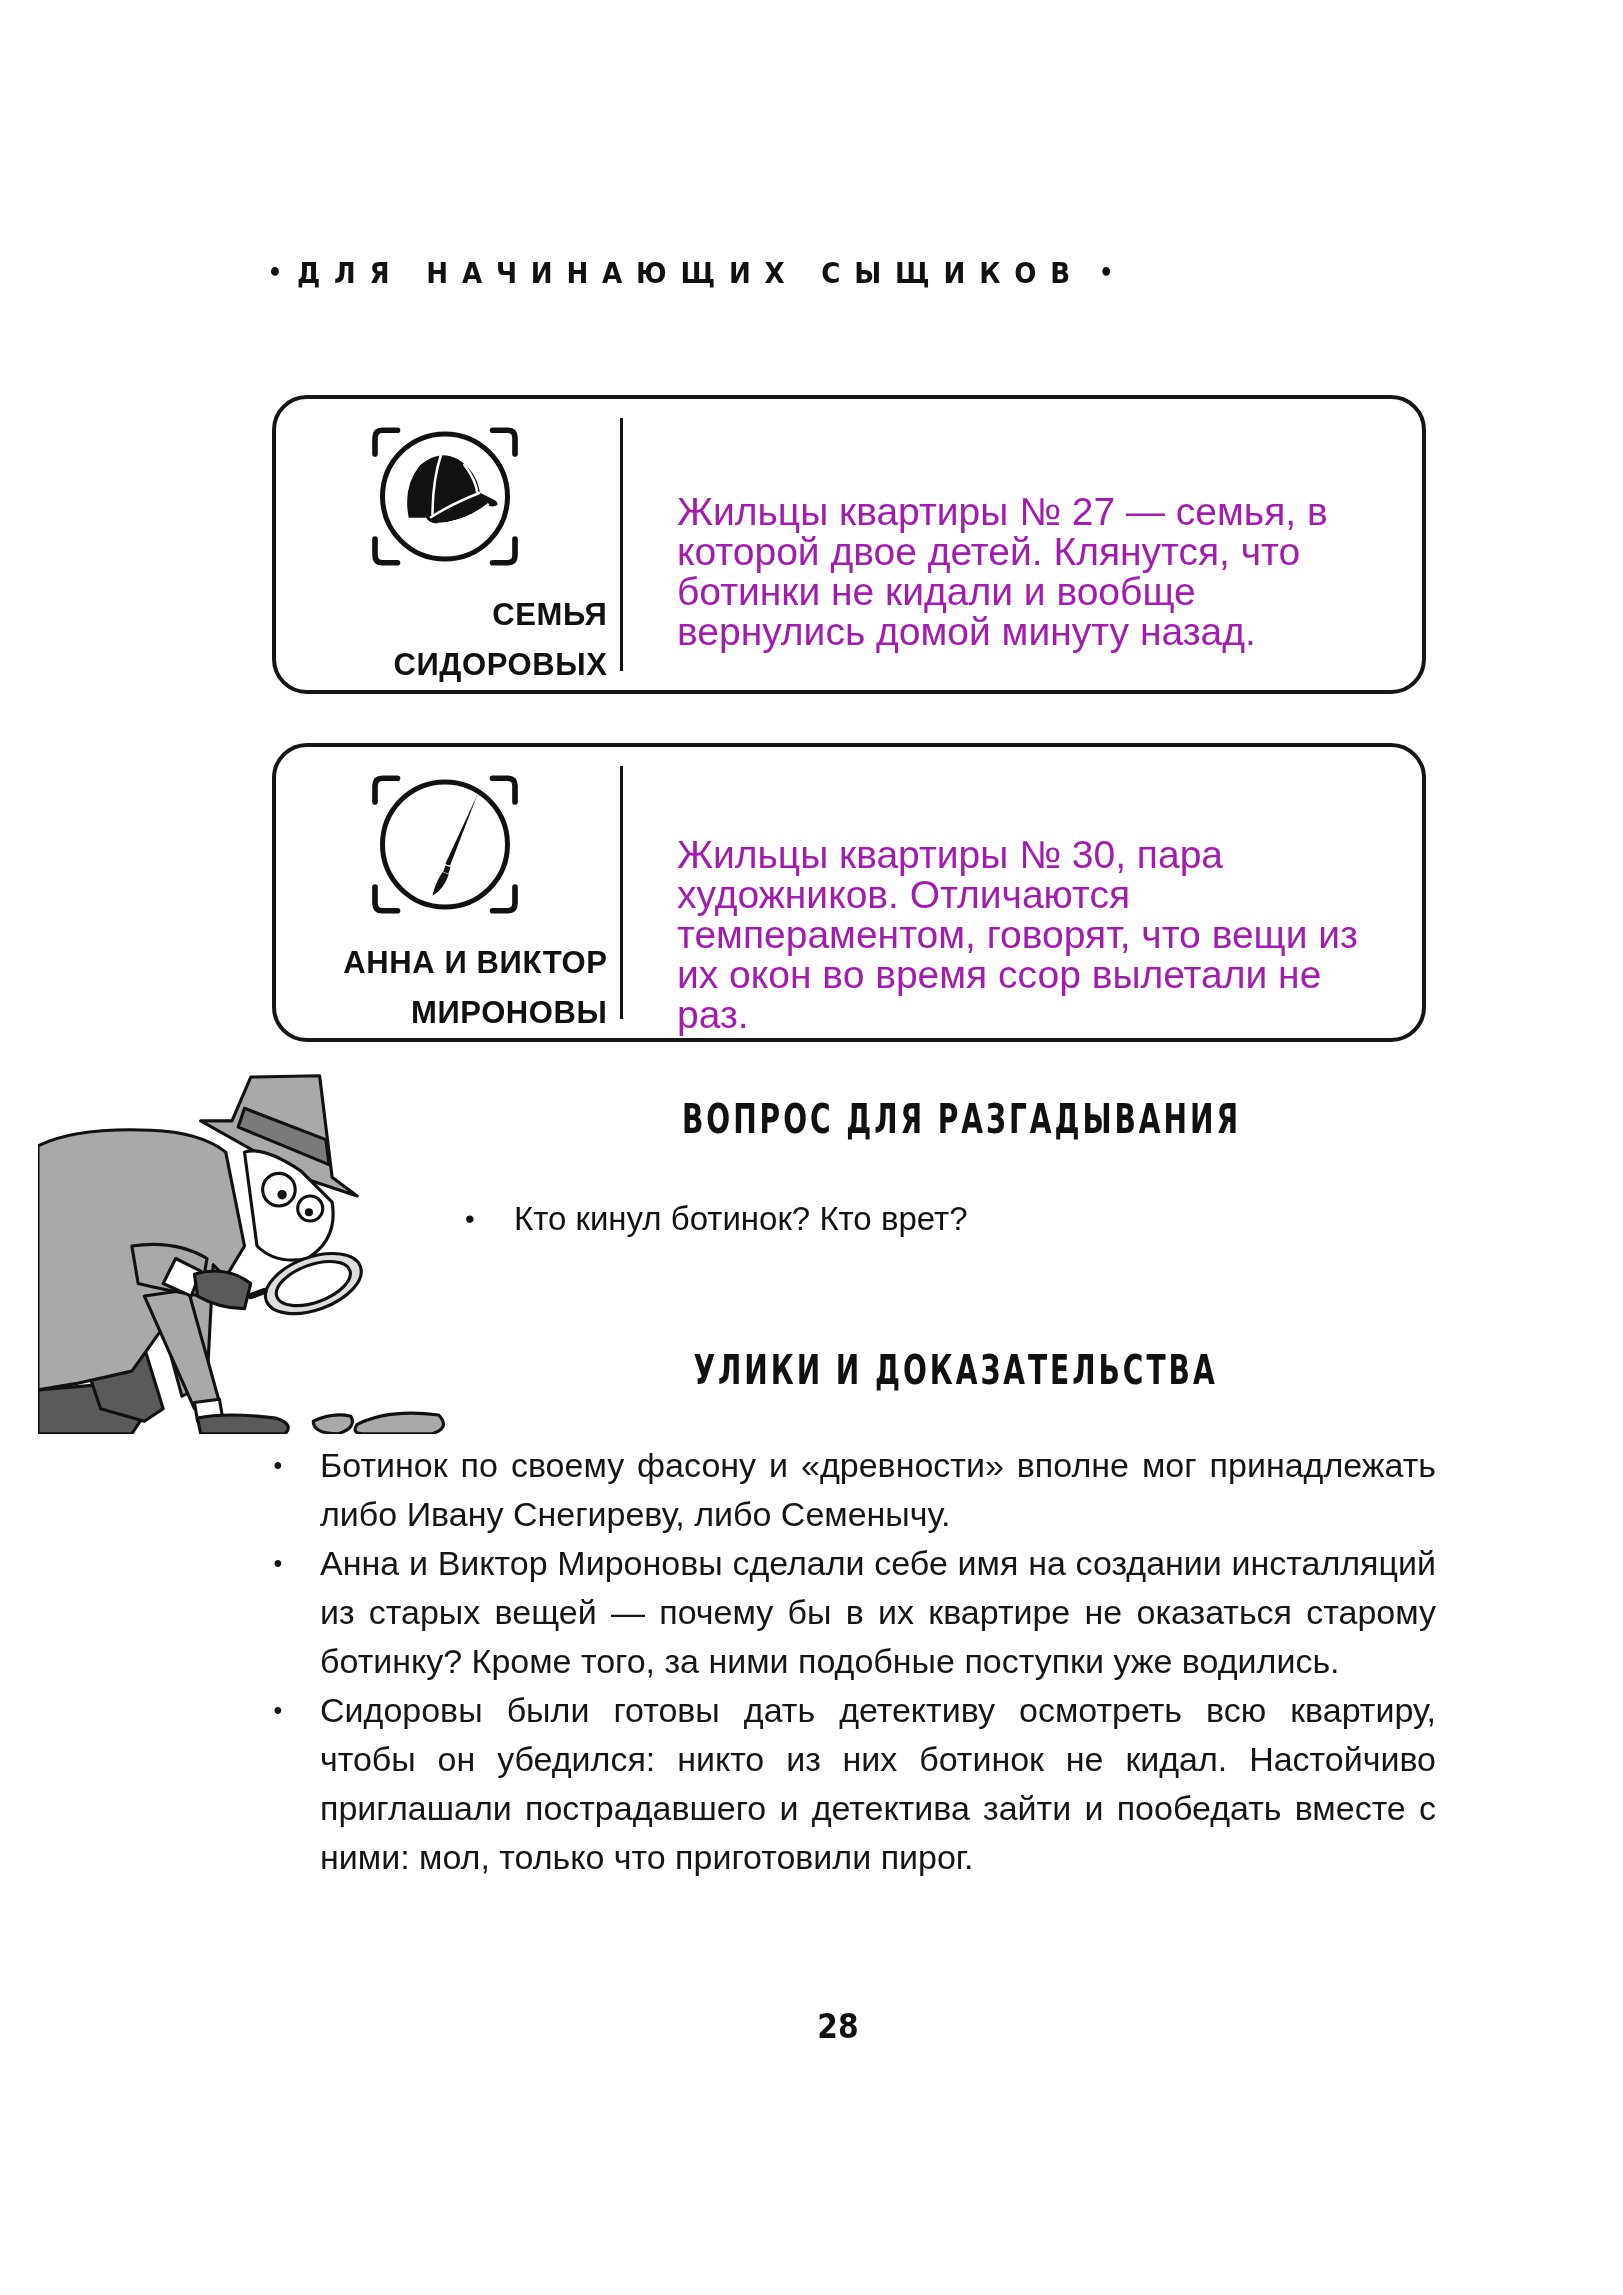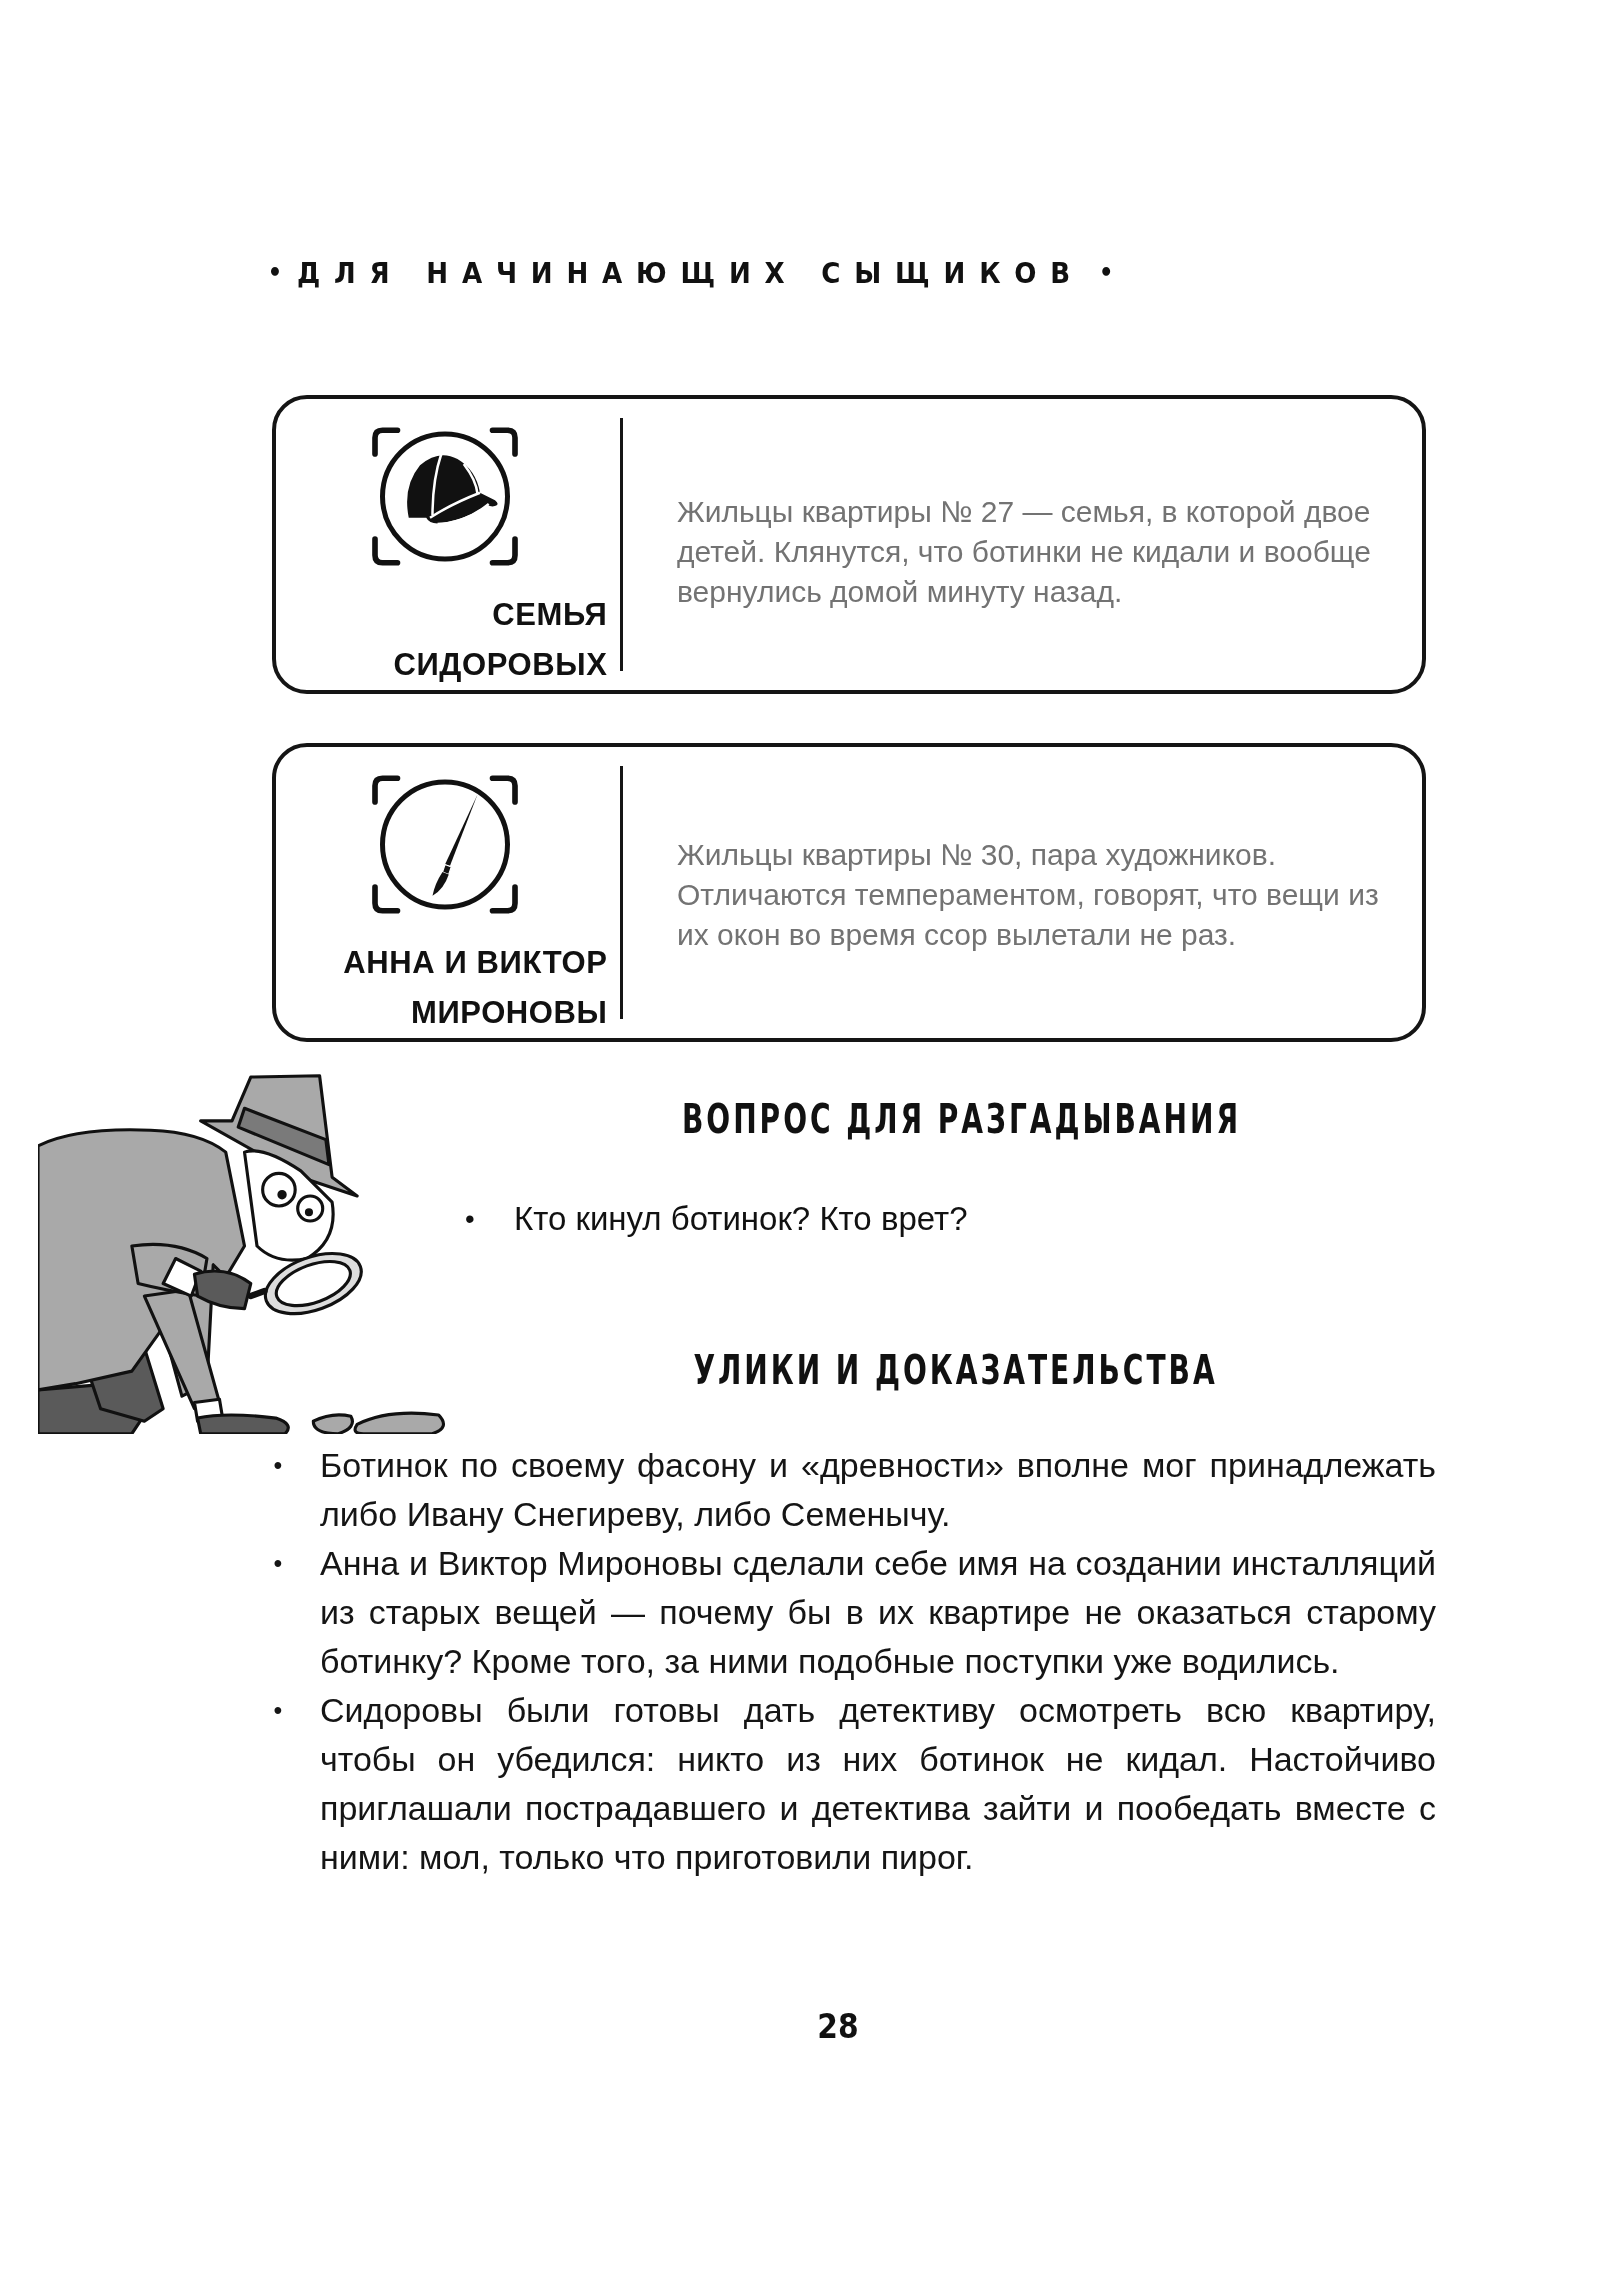--- a/index.html
+++ b/index.html
@@ -13,22 +13,22 @@
 
     .card { position: absolute; left: 272px; width: 1154px; border: 4.4px solid #151515;
       border-radius: 35px; background: #fff; box-sizing: border-box; }
     .card.c1 { top: 395px; height: 299px; }
     .card.c2 { top: 743px; height: 299px; }
     .card .divider { position: absolute; left: 344px; top: 19px; bottom: 19px; width: 3.1px; background: #151515; }
     .card .icon-wrap { position: absolute; left: 94px; top: 25px; width: 150px; height: 145px; }
     .card .icon-wrap svg { width: 100%; height: 100%; }
     .card .name { position: absolute; left: 12.5px; width: 319px; top: 191px; text-align: right;
       font-weight: bold; font-size: 31px; line-height: 50px; letter-spacing: 0.6px; }
-    .card .desc { position: absolute; left: 401px; top: 93px; width: 714px; font-size: 30px;
-      line-height: 40px; color: #737373; }
+    .card .desc { position: absolute; left: 401px; top: 93px; width: 714px; font-size: 39px;
+      line-height: 40px; color: #a21caf; }
     .card.c2 .desc { top: 88px; }
 
     .section-title { position: absolute; left: 0; width: 1623px; text-align: center;
       font-family: "DejaVu Sans Condensed", "DejaVu Sans", sans-serif; font-weight: bold;
       font-size: 40px; letter-spacing: 3.8px; color: #111; transform: scaleX(0.78); transform-origin: center; }
     .section-title.q { top: 1096px; left: 150px; }
     .section-title.e { top: 1347px; left: 144px; }
 
     .question { position: absolute; left: 465px; top: 1200px; font-weight: normal; font-size: 33px; color: #111; }
     .question .bullet { display: inline-block; width: 49px; font-size: 27.6px; vertical-align: 2.5px; }

